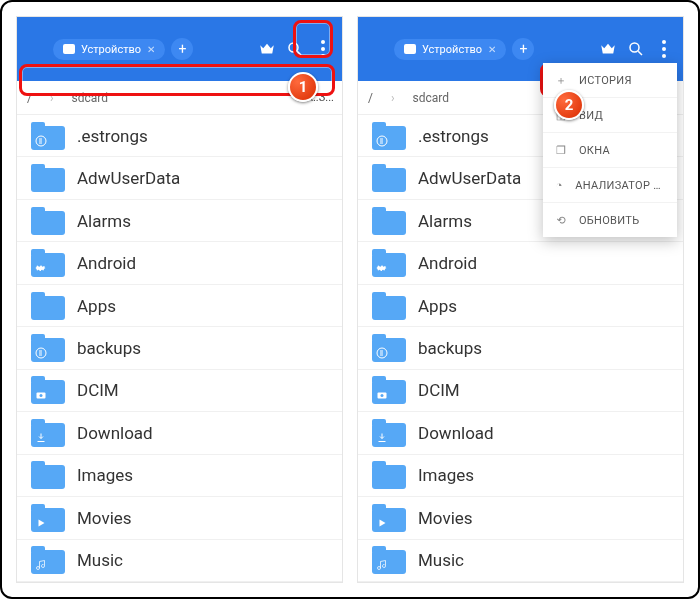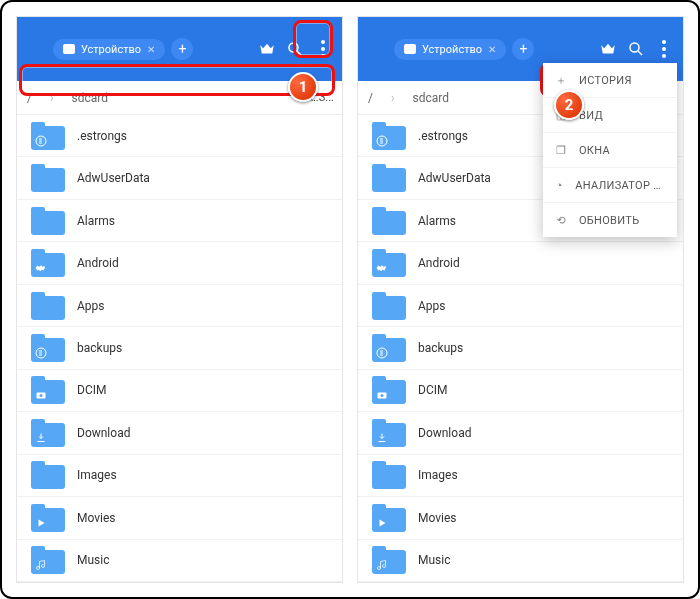--- a/index.html
+++ b/index.html
@@ -105,21 +105,21 @@
   .folder-icon .body {
     position: absolute; left: 0; top: 4px; right: 0; bottom: 0;
     background: #56a8f6; border-radius: 3px;
   }
   .folder-icon .badge {
     position: absolute; left: 3px; bottom: 2px;
     width: 14px; height: 14px;
     display: flex; align-items: center; justify-content: center;
     color: #fff; font-size: 9px;
   }
-  .file-label { font-size: 12px; color: #333; }
+  .file-label { font-size: 17px; color: #333; }
 
   
   .ring {
     position: absolute;
     border: 3px solid #e11;
     border-radius: 10px;
     pointer-events: none;
     box-shadow: 0 0 0 1px rgba(255,255,255,0.4) inset;
   }
   

